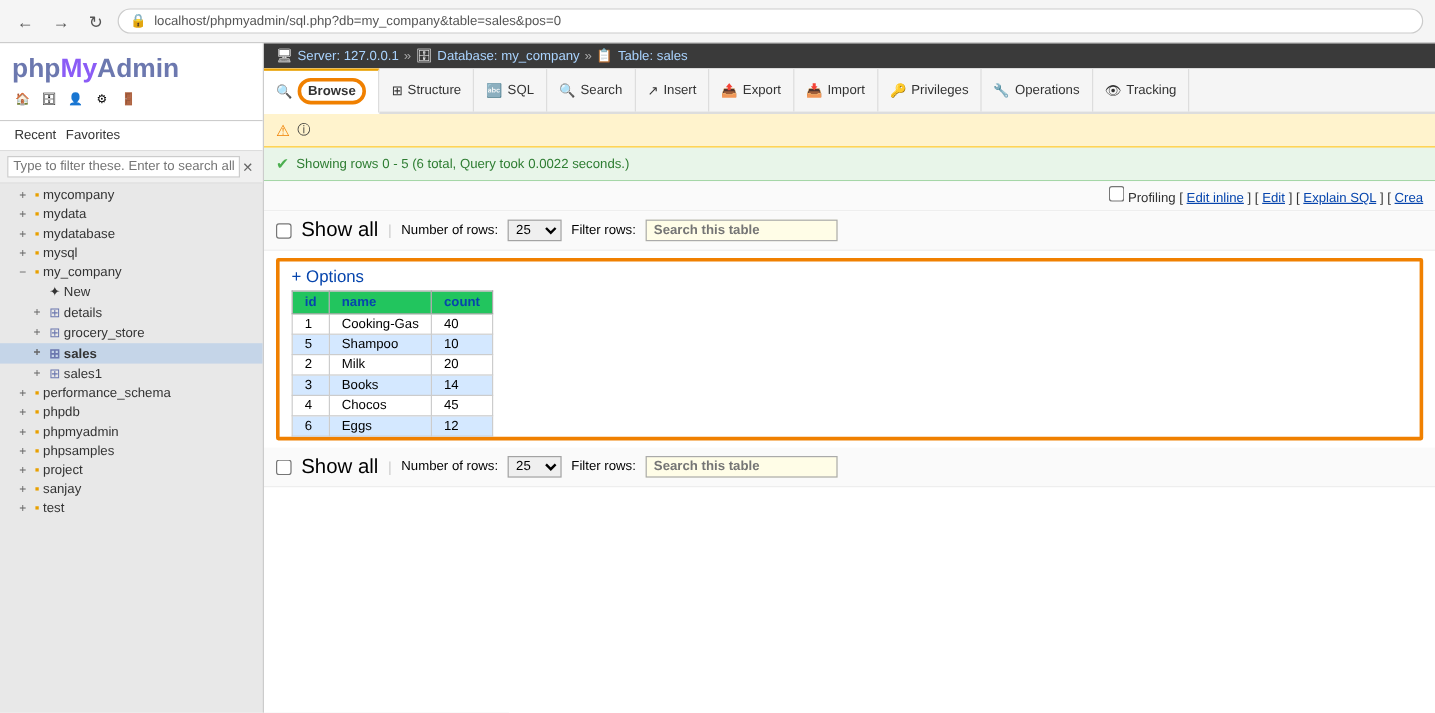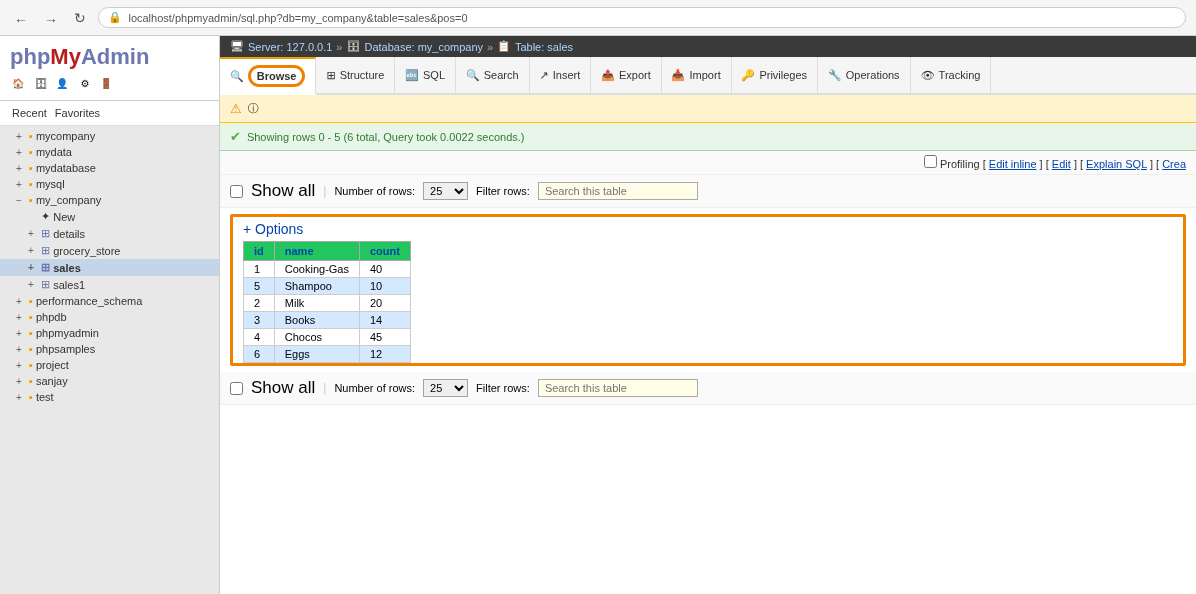--- a/index.html
+++ b/index.html
@@ -54,21 +54,21 @@
     .logo-area {
       background: white;
       padding: 8px 10px;
       border-bottom: 1px solid #ccc;
     }
     .logo-text {
       font-size: 22px;
       font-weight: bold;
     }
     .logo-php { color: #6c78af; }
-    .logo-my { color: #b91c1c; }
+    .logo-my { color: #8b5cf6; }
     .logo-admin { color: #6c78af; }
     .logo-icons {
       display: flex;
       gap: 4px;
       margin-top: 4px;
       align-items: center;
     }
     .logo-icon-btn {
       width: 18px;
       height: 18px;
@@ -252,20 +252,21 @@
       padding: 1px 2px;
       cursor: pointer;
     }
     .filter-label { font-size: 11px; }
     .filter-input-field {
       border: 1px solid #aaa;
       padding: 2px 6px;
       font-size: 11px;
       width: 160px;
       background: #fffde7;
+      font-weight: bold;
     }
     .options-link {
       padding: 4px 10px;
       font-size: 14px;
       color: #0645ad;
       cursor: pointer;
     }
     .data-table {
       width: auto;
       border-collapse: collapse;
@@ -321,20 +322,24 @@
         <span class="logo-icon-btn">🏠</span>
         <span class="logo-icon-btn">🗄</span>
         <span class="logo-icon-btn">👤</span>
         <span class="logo-icon-btn">⚙</span>
         <span class="logo-icon-btn">🚪</span>
       </div>
     </div>
     <div class="recent-fav">
       <button class="nav-btn">Recent</button>
       <button class="nav-btn">Favorites</button>
+    </div>
+    <div class="filter-box">
+      <input class="filter-input" type="text" placeholder="Type to filter these. Enter to search all" style="">
+      <button class="filter-clear">✕</button>
     </div>
     <div class="db-tree">
 
       <div class="tree-item tree-indent-1">
         <span class="tree-expand">+</span>
         <span class="tree-icon tree-db-icon">▪</span>
         <span>mycompany</span>
       </div>
       <div class="tree-item tree-indent-1">
         <span class="tree-expand">+</span>

